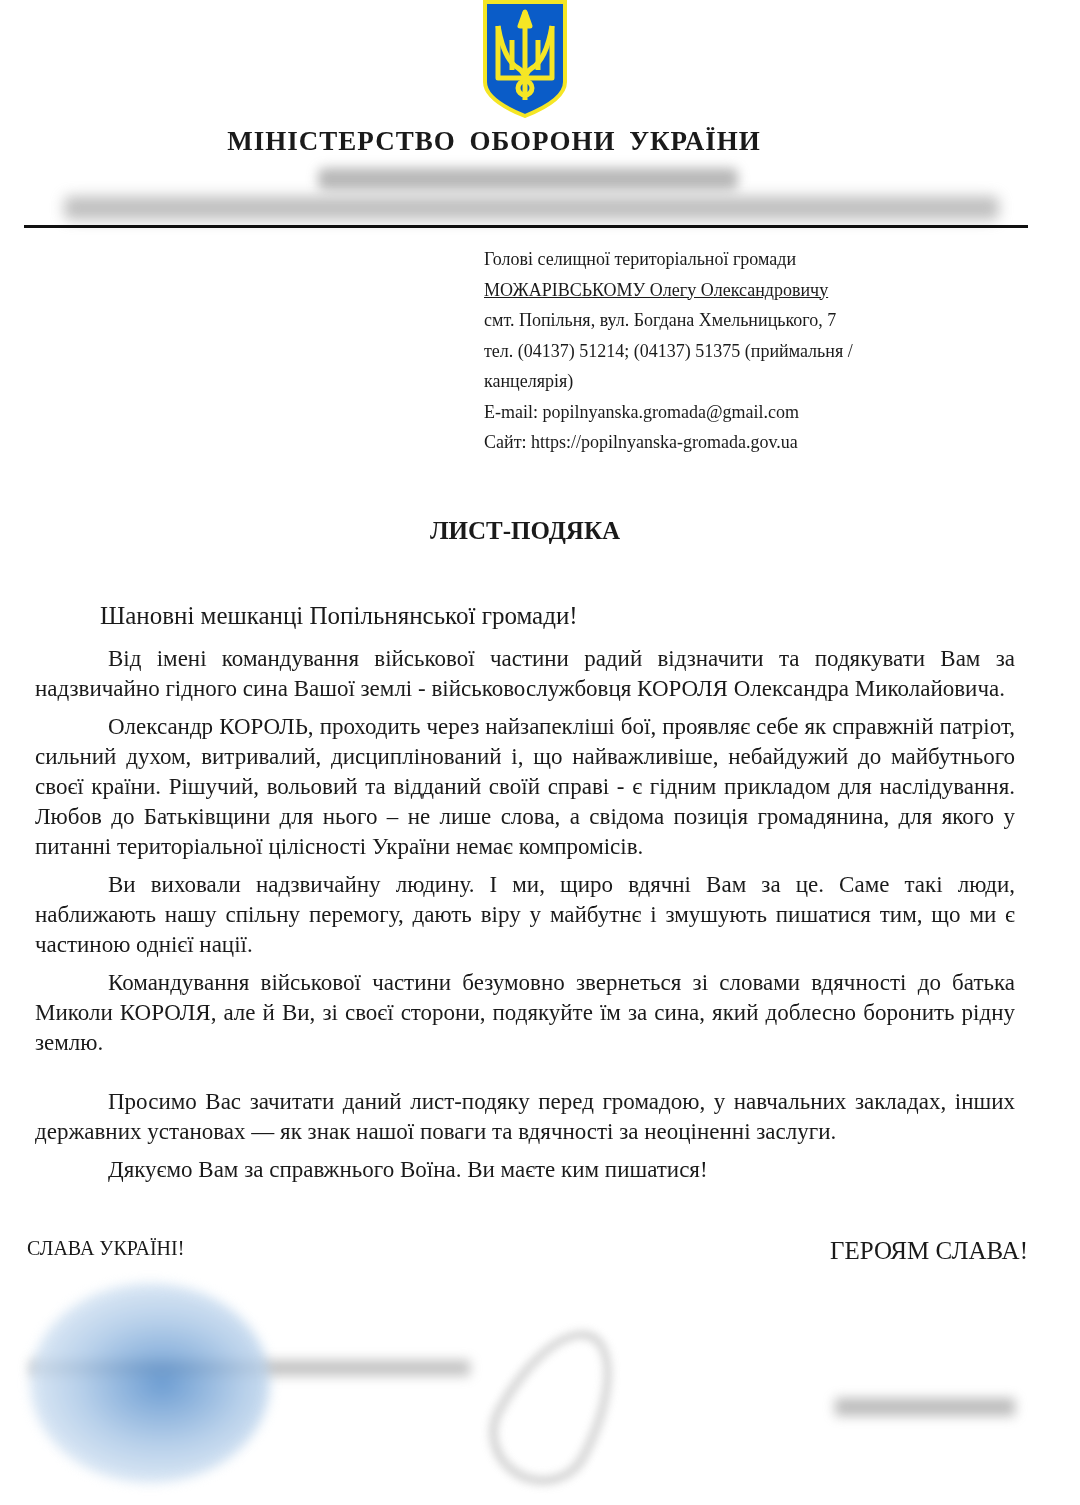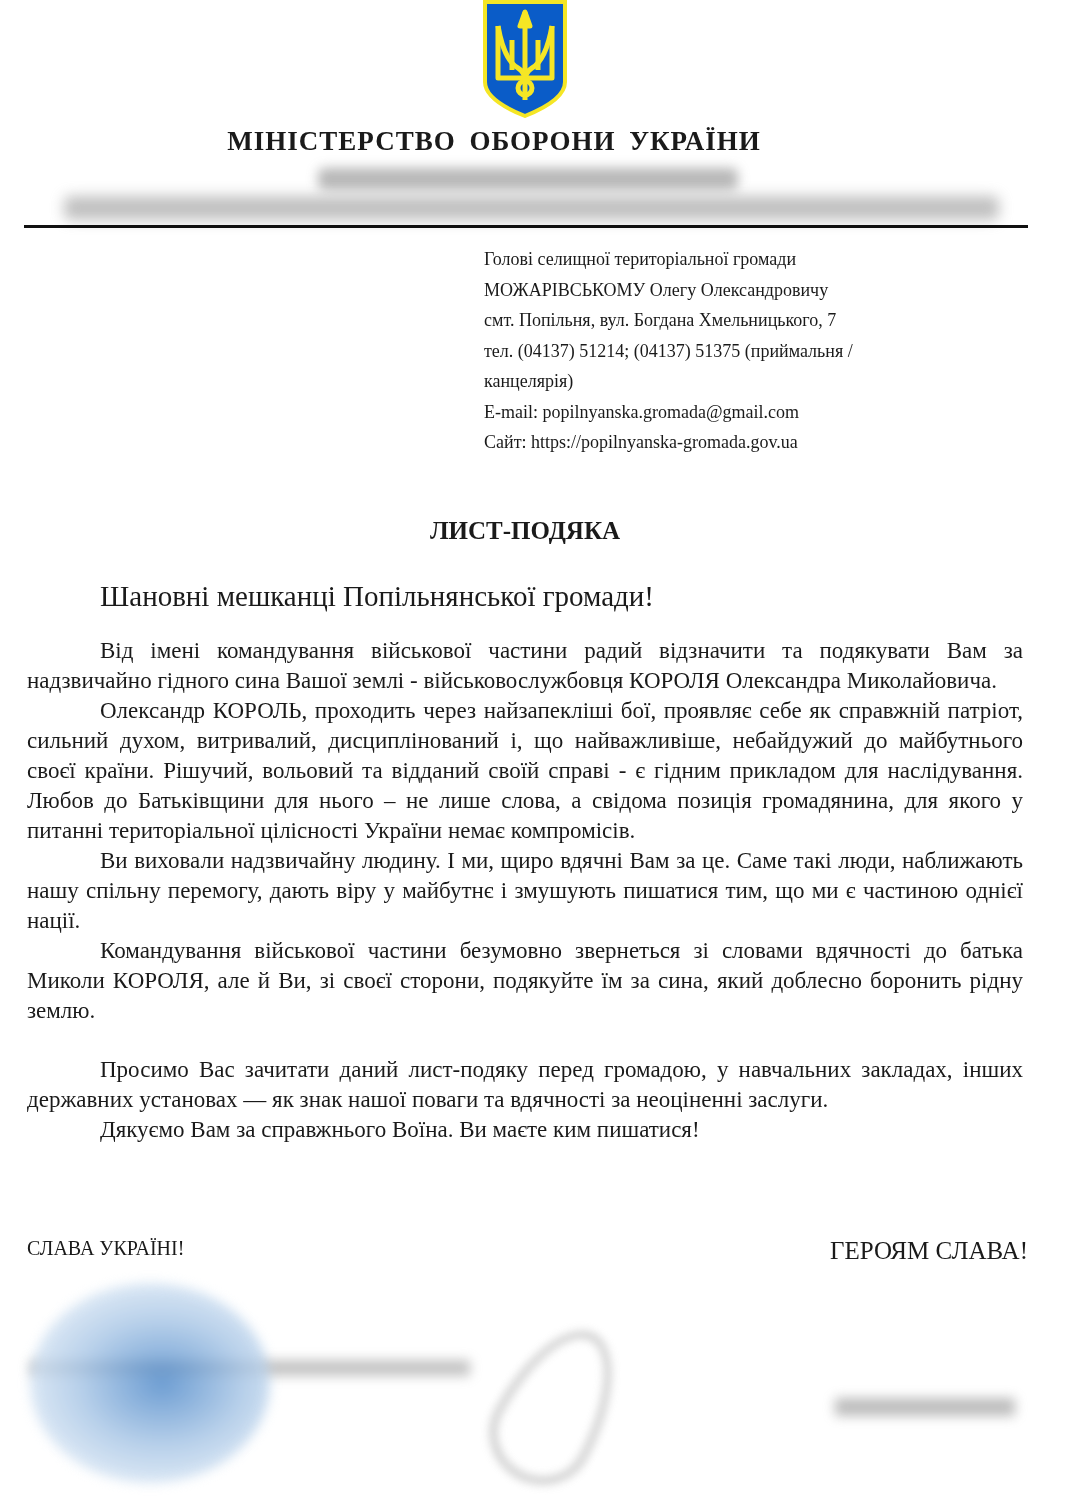--- a/index.html
+++ b/index.html
@@ -20,31 +20,31 @@
       position: absolute; left: 64px; top: 196px; width: 935px; height: 24px;
       background: #a0a0a0; filter: blur(7px); opacity: 0.65; border-radius: 6px;
     }
     .rule {
       position: absolute; left: 24px; top: 225px; width: 1004px; height: 3px; background: #111;
     }
     .address {
       position: absolute; left: 484px; top: 244px; width: 560px;
       font-size: 18px; line-height: 30.5px;
     }
-    .address .u { }
+    .address .u { text-decoration: underline; }
     .title {
       position: absolute; top: 517px; left: 0; width: 1050px; text-align: center;
       font-weight: bold; font-size: 25px;
     }
-    .greet { position: absolute; left: 100px; top: 580px; font-size: 29px; }
+    .greet { position: absolute; left: 100px; top: 602px; font-size: 25px; }
     .body {
       position: absolute; left: 27px; top: 636px; width: 996px;
       font-size: 23px; line-height: 30px; text-align: justify;
     }
-    .body p { margin: 0; text-indent: 73px; }
+    .body p { margin: 8px; text-indent: 73px; }
     .body p.gap { margin-top: 29px; }
     .slogan-left { position: absolute; left: 27px; top: 1237px; font-size: 20px; }
     .slogan-right { position: absolute; right: 52px; top: 1237px; font-size: 25px; text-align: right; }
     .stamp {
       position: absolute; left: 30px; top: 1283px; width: 240px; height: 200px;
       border-radius: 50%; background: radial-gradient(ellipse at 55% 50%, #4a86c8 0%, #a8c6e6 45%, #e0ebf6 80%);
       filter: blur(6px); opacity: 0.8;
     }
     .stamp-text {
       position: absolute; left: 30px; top: 1360px; width: 440px; height: 16px;

